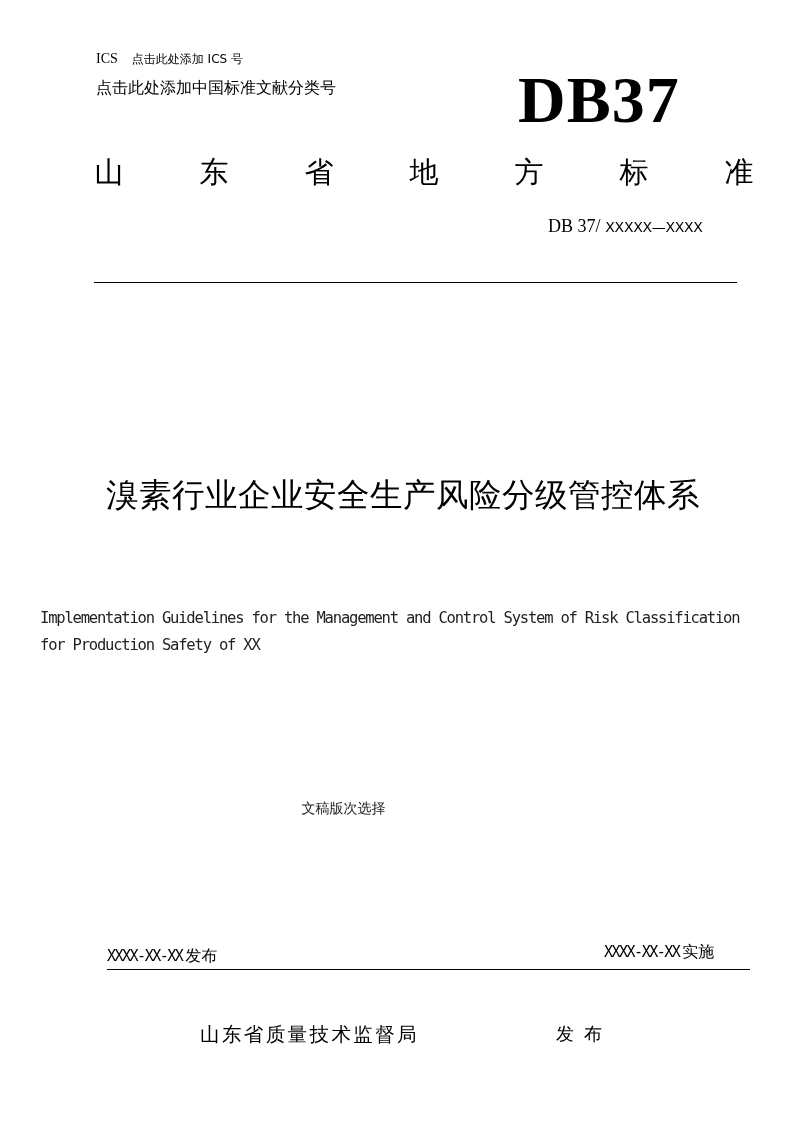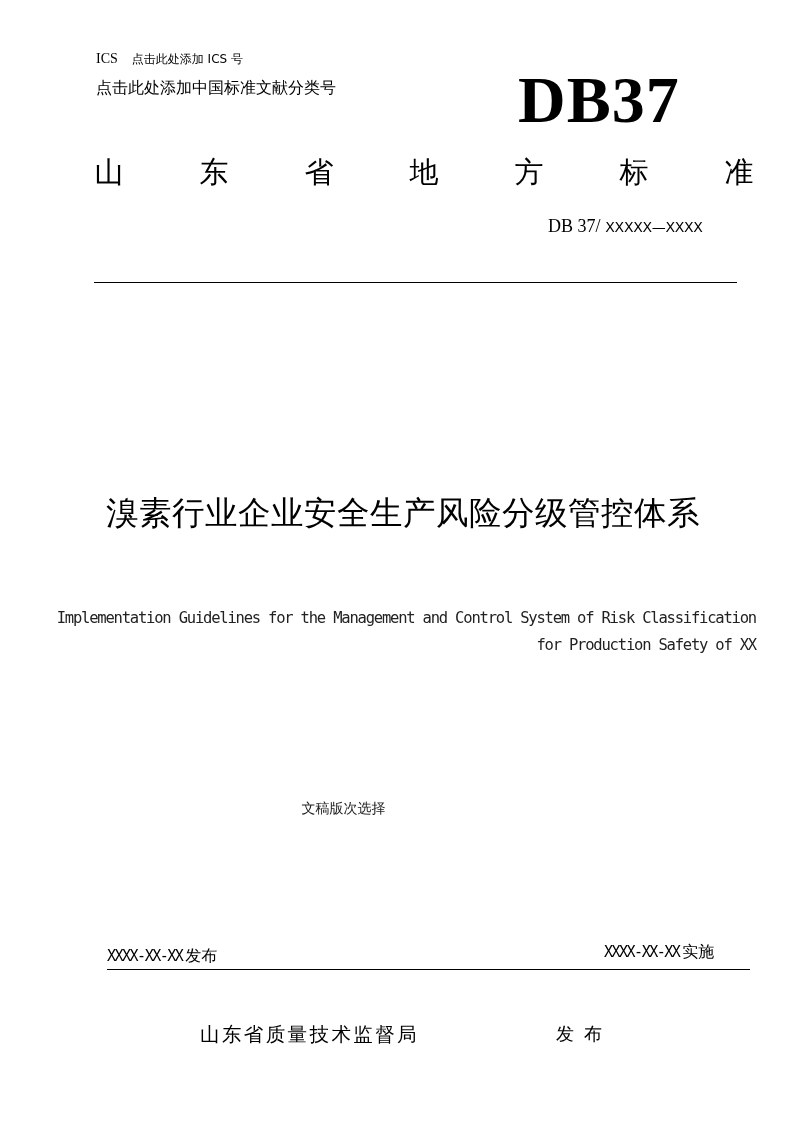--- a/index.html
+++ b/index.html
@@ -66,32 +66,32 @@
       letter-spacing: -0.3px;
     }
 
     .rule-top {
       left: 94px; top: 282px;
       width: 643px; height: 0;
       border-top: 1.2px solid #000;
     }
 
     .title-cn {
-      left: 60px; top: 490px;
+      left: 60px; top: 472px;
       width: 686px;
       text-align: center;
       font-size: 32.5px;
       line-height: 46px;
       white-space: normal;
       letter-spacing: 0.5px;
     }
     .title-en {
       left: 40px; top: 605px;
       width: 716px;
-      text-align: right;
+      text-align: left;
       font-family: "DejaVu Sans Mono", monospace;
       font-size: 15.5px;
       line-height: 27px;
       letter-spacing: -1.2px;
       white-space: normal;
       color: #222;
     }
     .draft-version {
       left: 0; top: 798px;
       width: 687px;

